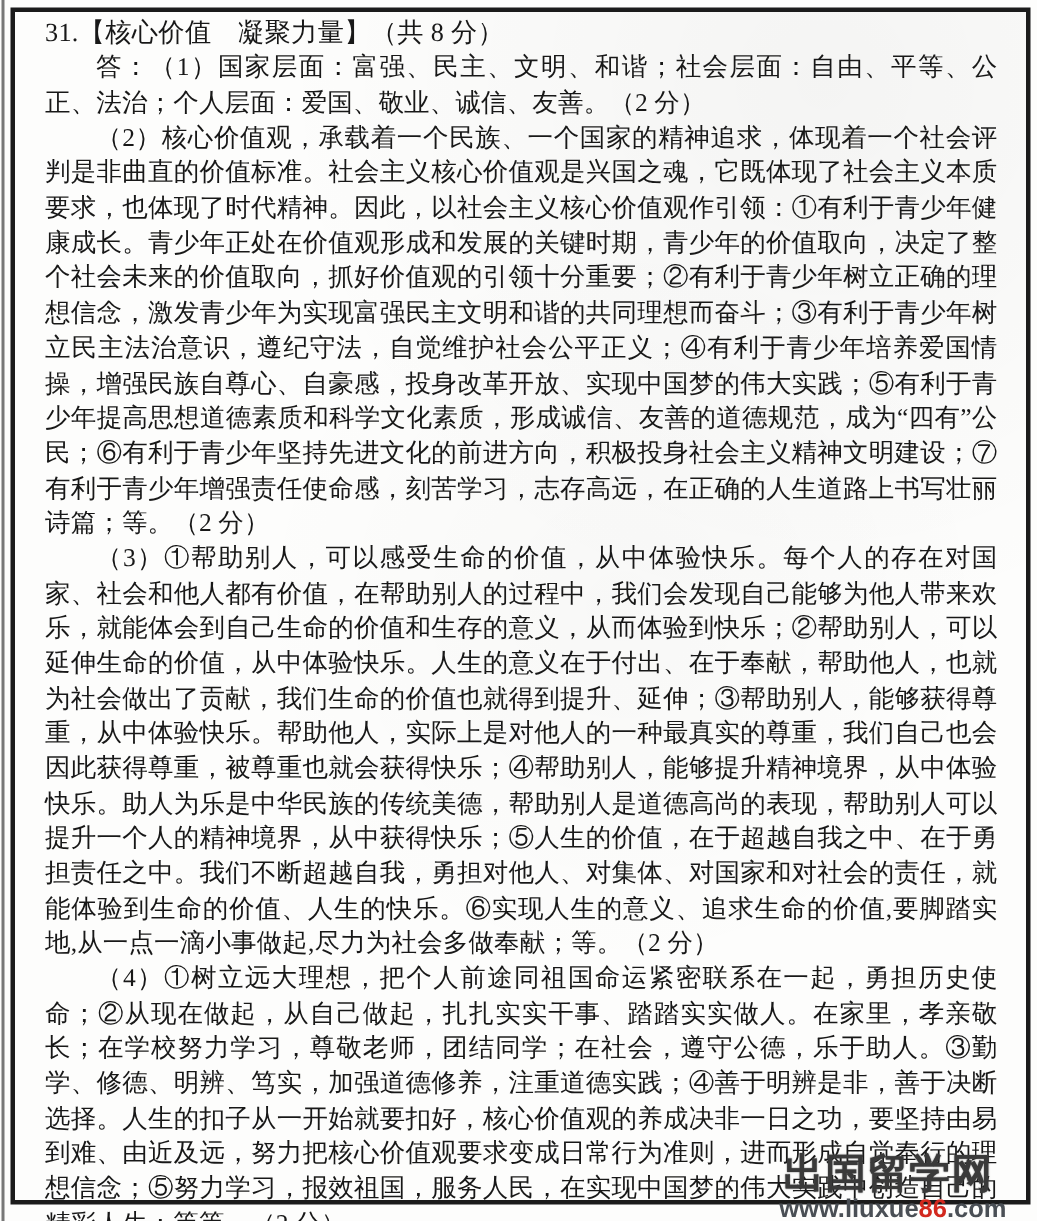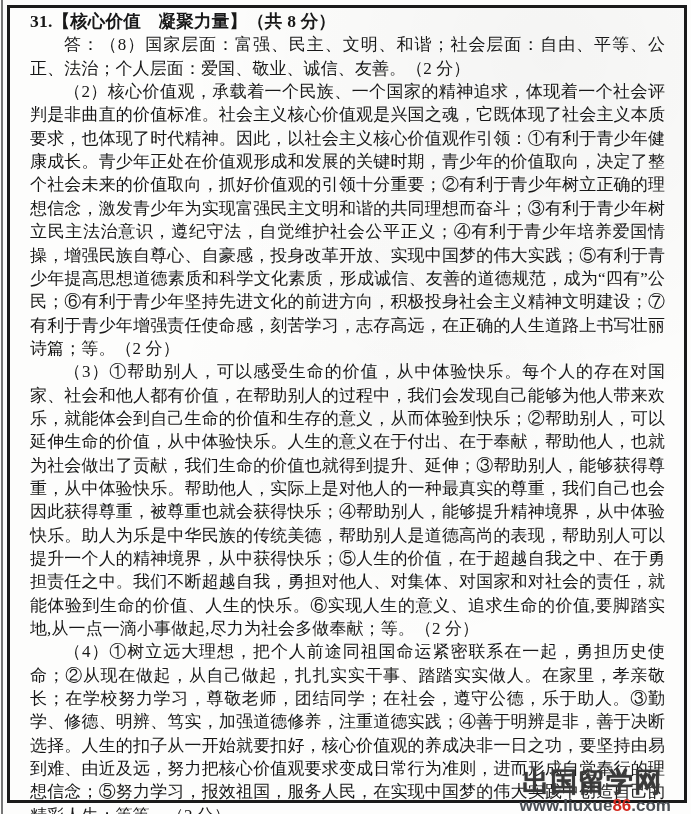--- a/index.html
+++ b/index.html
@@ -18,21 +18,21 @@
   .sheet{
     position:absolute;left:7px;top:5px;width:680px;height:798px;
     border:3px solid #1b1b1b;box-sizing:border-box;
     padding:2px 19px 0 20px;
     background:
       radial-gradient(circle at 80% 6%, rgba(0,0,0,0.035), transparent 40%),
       radial-gradient(circle at 60% 50%, rgba(0,0,0,0.02), transparent 45%),
       #fdfdfc;
   }
   .title{
-    font-size:17.5px;line-height:23.4px;font-weight:bold;margin:0;
+    font-size:17.5px;line-height:23.4px;font-weight:normal;margin:0;
     letter-spacing:.2px;
   }
   .para{
     margin:0;font-size:17px;line-height:23.35px;
     text-align:justify;text-indent:2em;
     letter-spacing:.1px;
   }
   
   .watermark{
     position:absolute;right:20px;bottom:0;z-index:5;
@@ -50,21 +50,21 @@
   }
   .wm-url .wm-red{color:#d2281e;text-align:center;}
 </style>
 </head>
 <body>
 
 <div class="scan-edge"></div>
 
 <div class="sheet">
   <h1 class="title">31.【核心价值　凝聚力量】（共 8 分）</h1>
-  <p class="para">答：（8）国家层面：富强、民主、文明、和谐；社会层面：自由、平等、公正、法治；个人层面：爱国、敬业、诚信、友善。（2 分）</p>
+  <p class="para">答：（1）国家层面：富强、民主、文明、和谐；社会层面：自由、平等、公正、法治；个人层面：爱国、敬业、诚信、友善。（2 分）</p>
   <p class="para">（2）核心价值观，承载着一个民族、一个国家的精神追求，体现着一个社会评判是非曲直的价值标准。社会主义核心价值观是兴国之魂，它既体现了社会主义本质要求，也体现了时代精神。因此，以社会主义核心价值观作引领：①有利于青少年健康成长。青少年正处在价值观形成和发展的关键时期，青少年的价值取向，决定了整个社会未来的价值取向，抓好价值观的引领十分重要；②有利于青少年树立正确的理想信念，激发青少年为实现富强民主文明和谐的共同理想而奋斗；③有利于青少年树立民主法治意识，遵纪守法，自觉维护社会公平正义；④有利于青少年培养爱国情操，增强民族自尊心、自豪感，投身改革开放、实现中国梦的伟大实践；⑤有利于青少年提高思想道德素质和科学文化素质，形成诚信、友善的道德规范，成为“四有”公民；⑥有利于青少年坚持先进文化的前进方向，积极投身社会主义精神文明建设；⑦有利于青少年增强责任使命感，刻苦学习，志存高远，在正确的人生道路上书写壮丽诗篇；等。（2 分）</p>
   <p class="para">（3）①帮助别人，可以感受生命的价值，从中体验快乐。每个人的存在对国家、社会和他人都有价值，在帮助别人的过程中，我们会发现自己能够为他人带来欢乐，就能体会到自己生命的价值和生存的意义，从而体验到快乐；②帮助别人，可以延伸生命的价值，从中体验快乐。人生的意义在于付出、在于奉献，帮助他人，也就为社会做出了贡献，我们生命的价值也就得到提升、延伸；③帮助别人，能够获得尊重，从中体验快乐。帮助他人，实际上是对他人的一种最真实的尊重，我们自己也会因此获得尊重，被尊重也就会获得快乐；④帮助别人，能够提升精神境界，从中体验快乐。助人为乐是中华民族的传统美德，帮助别人是道德高尚的表现，帮助别人可以提升一个人的精神境界，从中获得快乐；⑤人生的价值，在于超越自我之中、在于勇担责任之中。我们不断超越自我，勇担对他人、对集体、对国家和对社会的责任，就能体验到生命的价值、人生的快乐。⑥实现人生的意义、追求生命的价值,要脚踏实地,从一点一滴小事做起,尽力为社会多做奉献；等。（2 分）</p>
   <p class="para">（4）①树立远大理想，把个人前途同祖国命运紧密联系在一起，勇担历史使命；②从现在做起，从自己做起，扎扎实实干事、踏踏实实做人。在家里，孝亲敬长；在学校努力学习，尊敬老师，团结同学；在社会，遵守公德，乐于助人。③勤学、修德、明辨、笃实，加强道德修养，注重道德实践；④善于明辨是非，善于决断选择。人生的扣子从一开始就要扣好，核心价值观的养成决非一日之功，要坚持由易到难、由近及远，努力把核心价值观要求变成日常行为准则，进而形成自觉奉行的理想信念；⑤努力学习，报效祖国，服务人民，在实现中国梦的伟大实践中创造自己的精彩人生；等等。（2 分）</p>
 
 </div>
 
 <div class="watermark">
   <div class="wm-name">出国留学网</div>
   <div class="wm-url"><span>www.liuxue</span><span class="wm-red">86</span><span>.com</span></div>
 </div>

